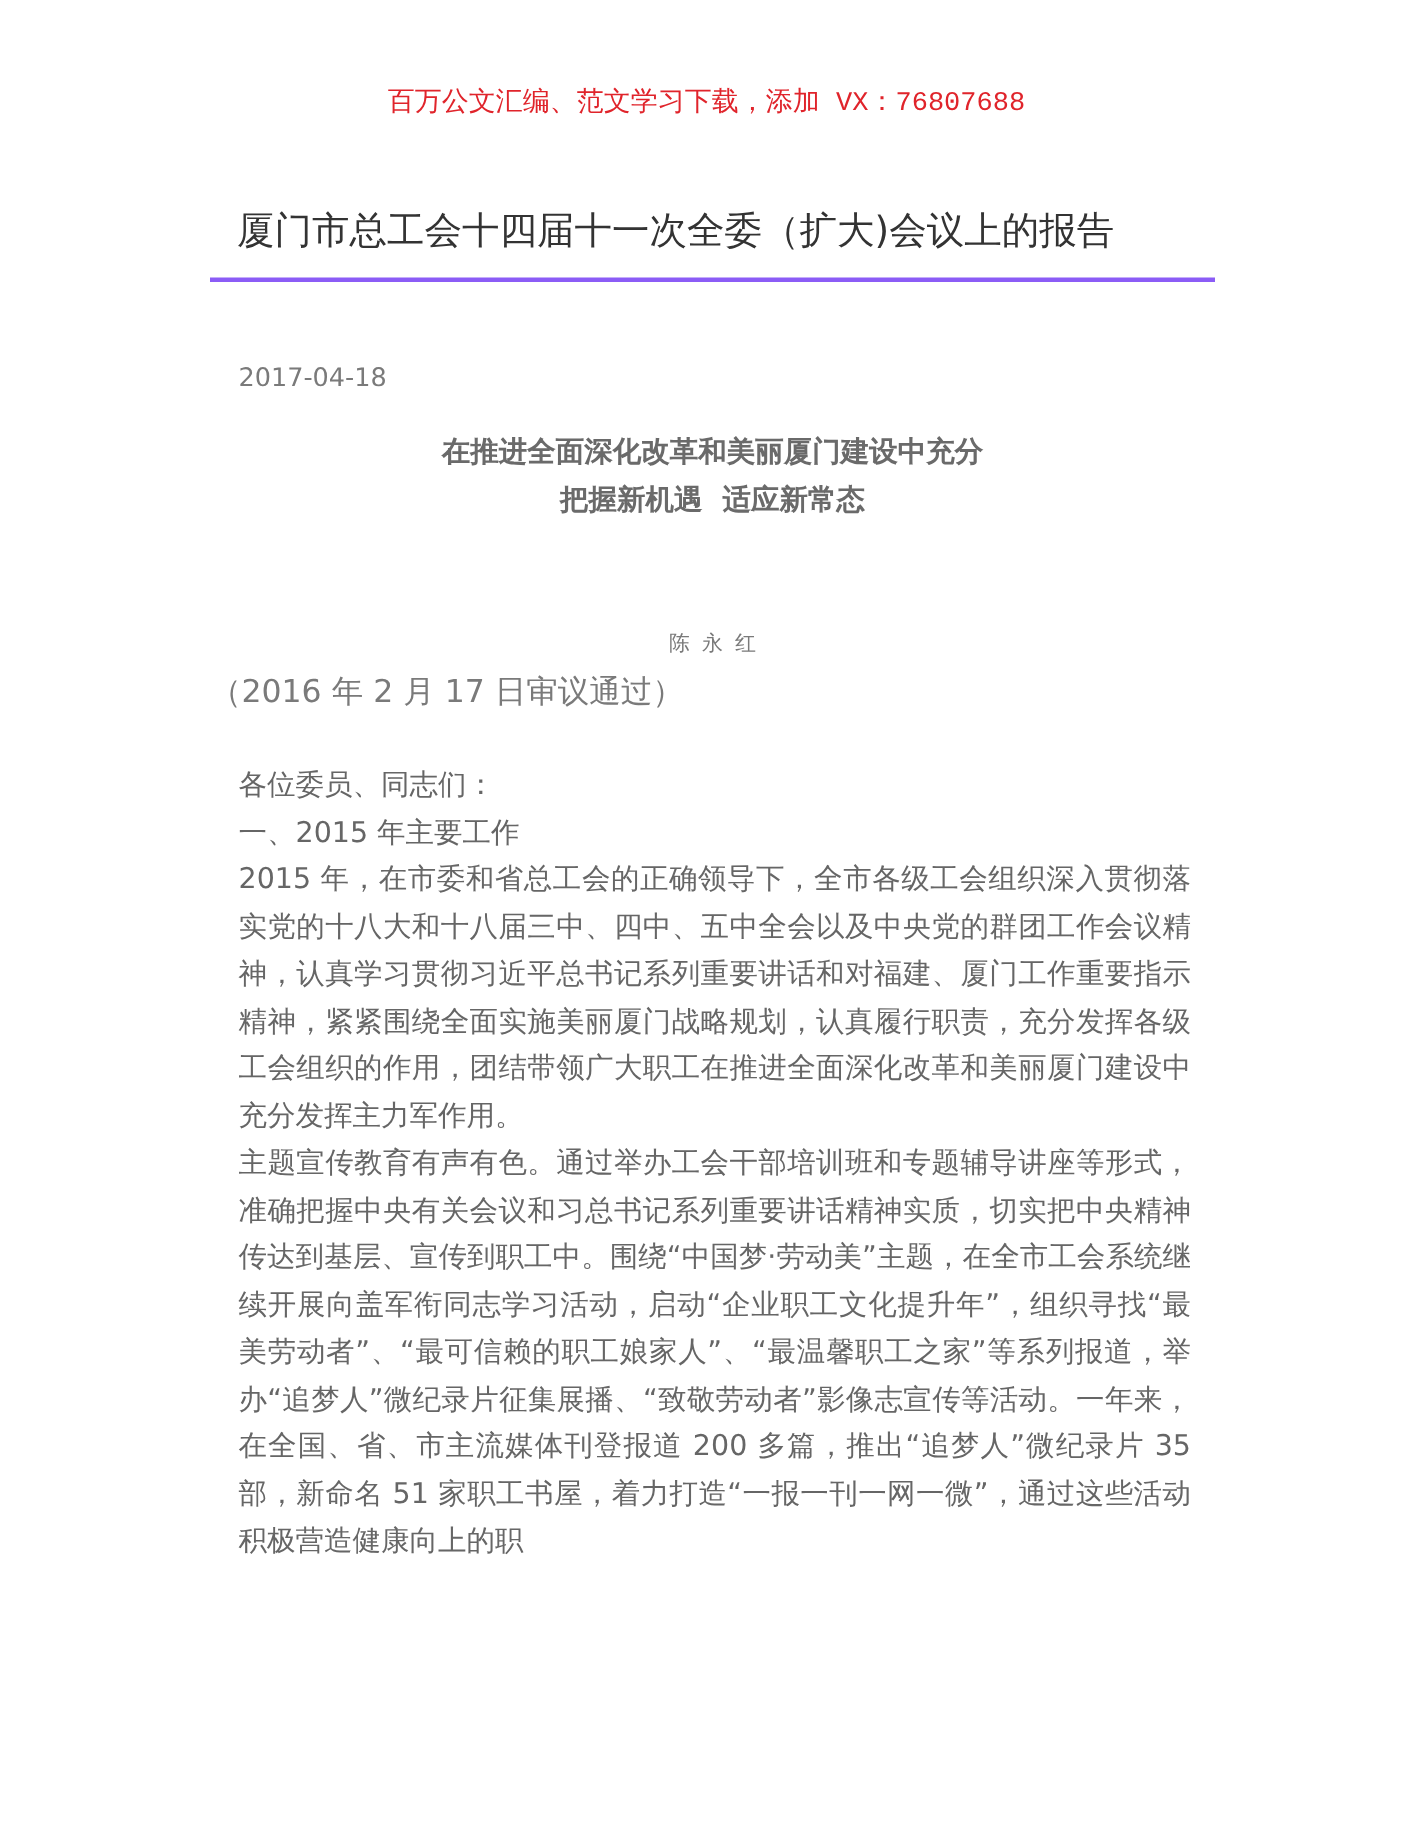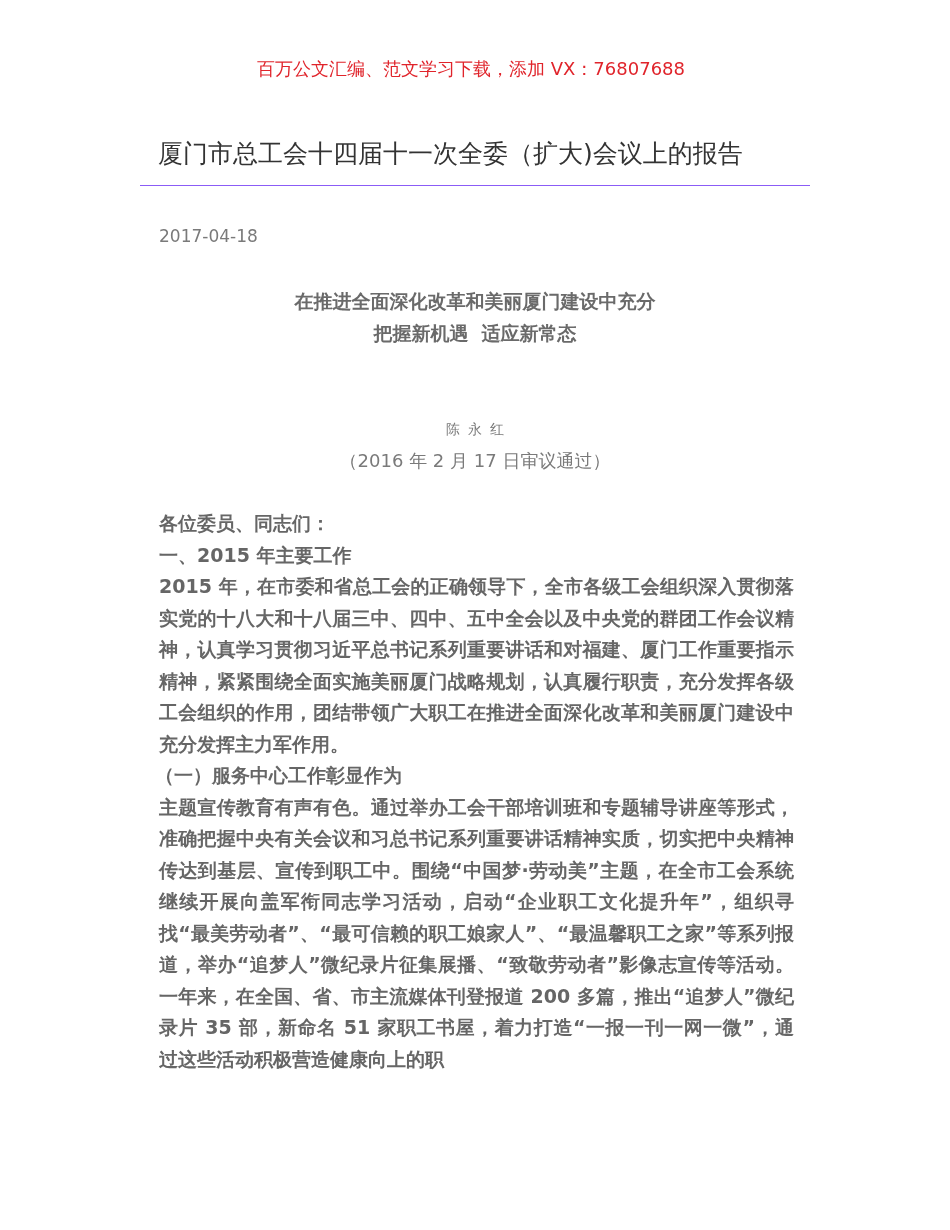--- a/index.html
+++ b/index.html
@@ -16,41 +16,42 @@
     }
     .banner {
       position: absolute;
       top: 56px;
       left: 0;
       width: 942px;
       text-align: center;
       color: #e0242b;
       font-size: 18px;
       line-height: 26px;
+      font-family: Liberation Mono, monospace;
     }
     .title-wrap {
       position: absolute;
       top: 136px;
       left: 140px;
       width: 670px;
-      border-bottom: 1px solid #8b5cf6;
+      border-bottom: 3px solid #8b5cf6;
       height: 49px;
     }
     .page-title {
       margin: 0;
       padding-left: 18px;
       font-size: 25px;
       font-weight: normal;
       color: #333333;
       line-height: 36px;
       white-space: nowrap;
     }
     .date {
       position: absolute;
-      top: 224px;
+      top: 240px;
       left: 159px;
       font-size: 17px;
       color: #7a7a7a;
       line-height: 24px;
     }
     .subtitle {
       position: absolute;
       top: 285px;
       left: 140px;
       width: 670px;
@@ -72,38 +73,36 @@
       line-height: 22px;
       letter-spacing: 8px;
       padding-left: 8px;
       box-sizing: border-box;
     }
     .approval {
       position: absolute;
       top: 450px;
       left: 140px;
       width: 670px;
-      text-align: center;
       color: #7a7a7a;
-      font-size: 18px;
+      font-size: 21px;
       line-height: 22px;
     }
     .body-text {
       position: absolute;
       top: 508px;
       left: 159px;
       width: 635px;
       color: #666666;
       font-size: 19px;
       line-height: 31.5px;
     }
     .body-text p {
       margin: 0;
       text-align: justify;
-      font-weight: bold;
     }
     .body-text p.heading-bold {
       font-weight: bold;
       color: #666666;
       margin-left: -4px;
     }
   </style>
 </head>
 <body>
 
@@ -120,15 +119,14 @@
   <div>把握新机遇  适应新常态</div>
 </div>
 
 <div class="author">陈永红</div>
 <div class="approval">（2016 年 2 月 17 日审议通过）</div>
 
 <div class="body-text">
   <p>各位委员、同志们：</p>
   <p>一、2015 年主要工作</p>
   <p>2015 年，在市委和省总工会的正确领导下，全市各级工会组织深入贯彻落实党的十八大和十八届三中、四中、五中全会以及中央党的群团工作会议精神，认真学习贯彻习近平总书记系列重要讲话和对福建、厦门工作重要指示精神，紧紧围绕全面实施美丽厦门战略规划，认真履行职责，充分发挥各级工会组织的作用，团结带领广大职工在推进全面深化改革和美丽厦门建设中充分发挥主力军作用。</p>
-  <p class="heading-bold">（一）服务中心工作彰显作为</p>
   <p>主题宣传教育有声有色。通过举办工会干部培训班和专题辅导讲座等形式，准确把握中央有关会议和习总书记系列重要讲话精神实质，切实把中央精神传达到基层、宣传到职工中。围绕“中国梦·劳动美”主题，在全市工会系统继续开展向盖军衔同志学习活动，启动“企业职工文化提升年”，组织寻找“最美劳动者”、“最可信赖的职工娘家人”、“最温馨职工之家”等系列报道，举办“追梦人”微纪录片征集展播、“致敬劳动者”影像志宣传等活动。一年来，在全国、省、市主流媒体刊登报道 200 多篇，推出“追梦人”微纪录片 35 部，新命名 51 家职工书屋，着力打造“一报一刊一网一微”，通过这些活动积极营造健康向上的职</p>
 </div>
 
 </body></html>

